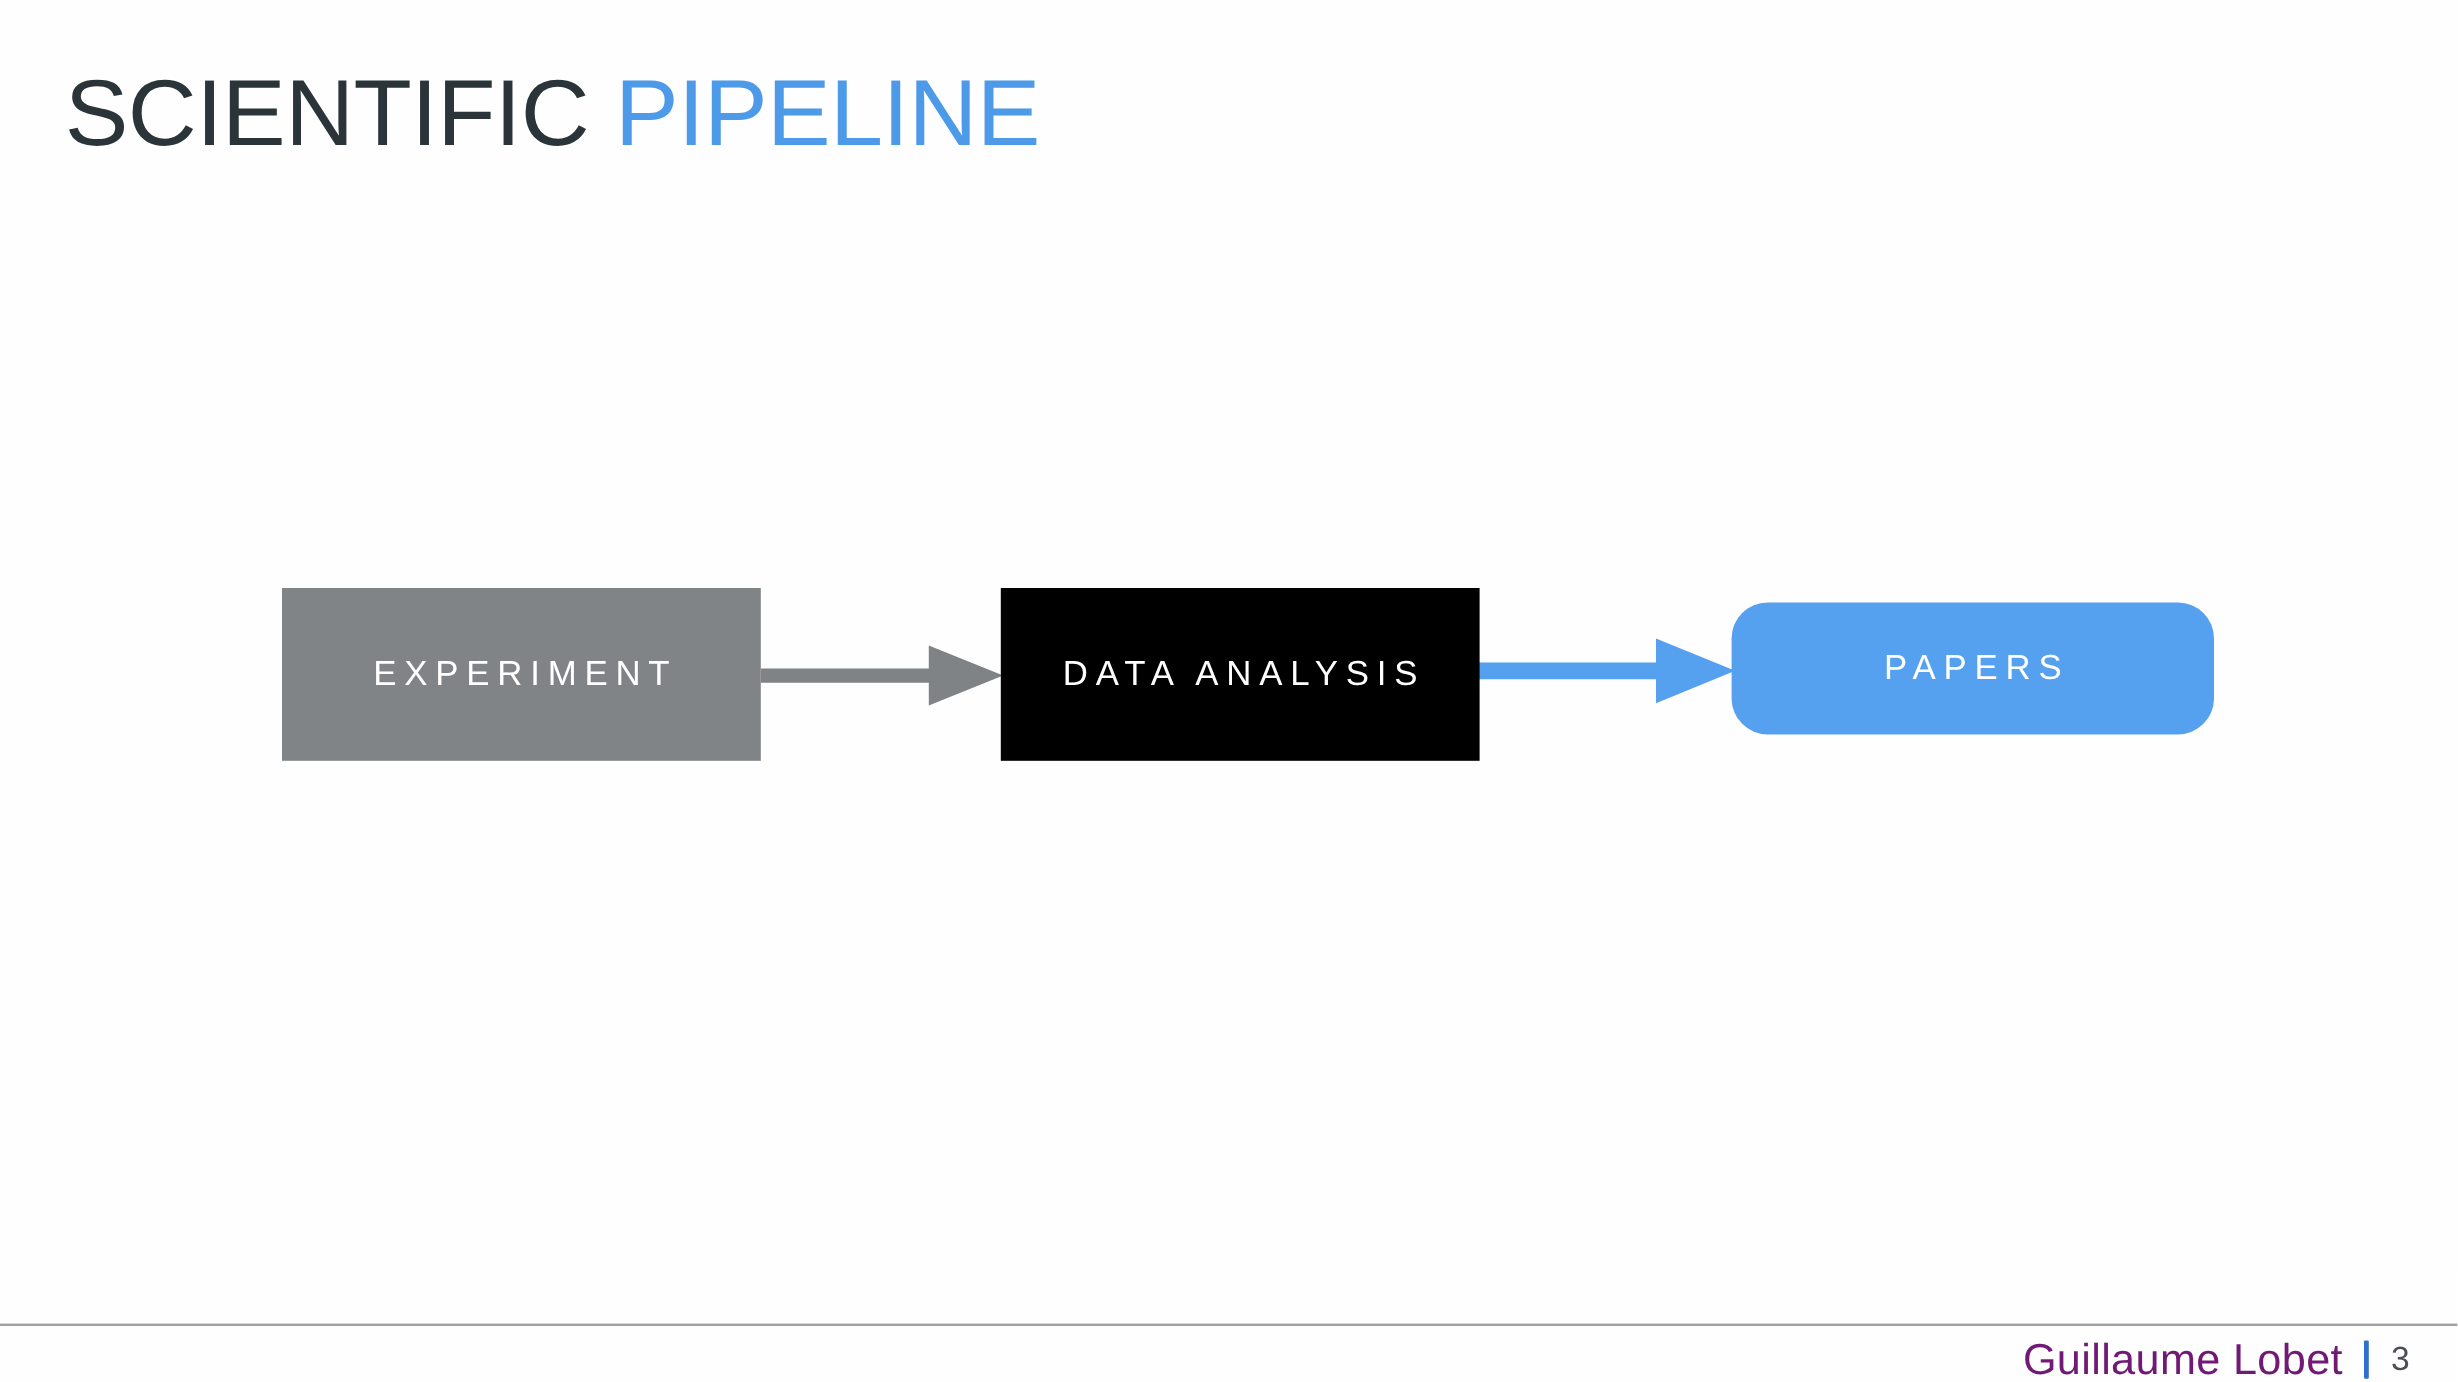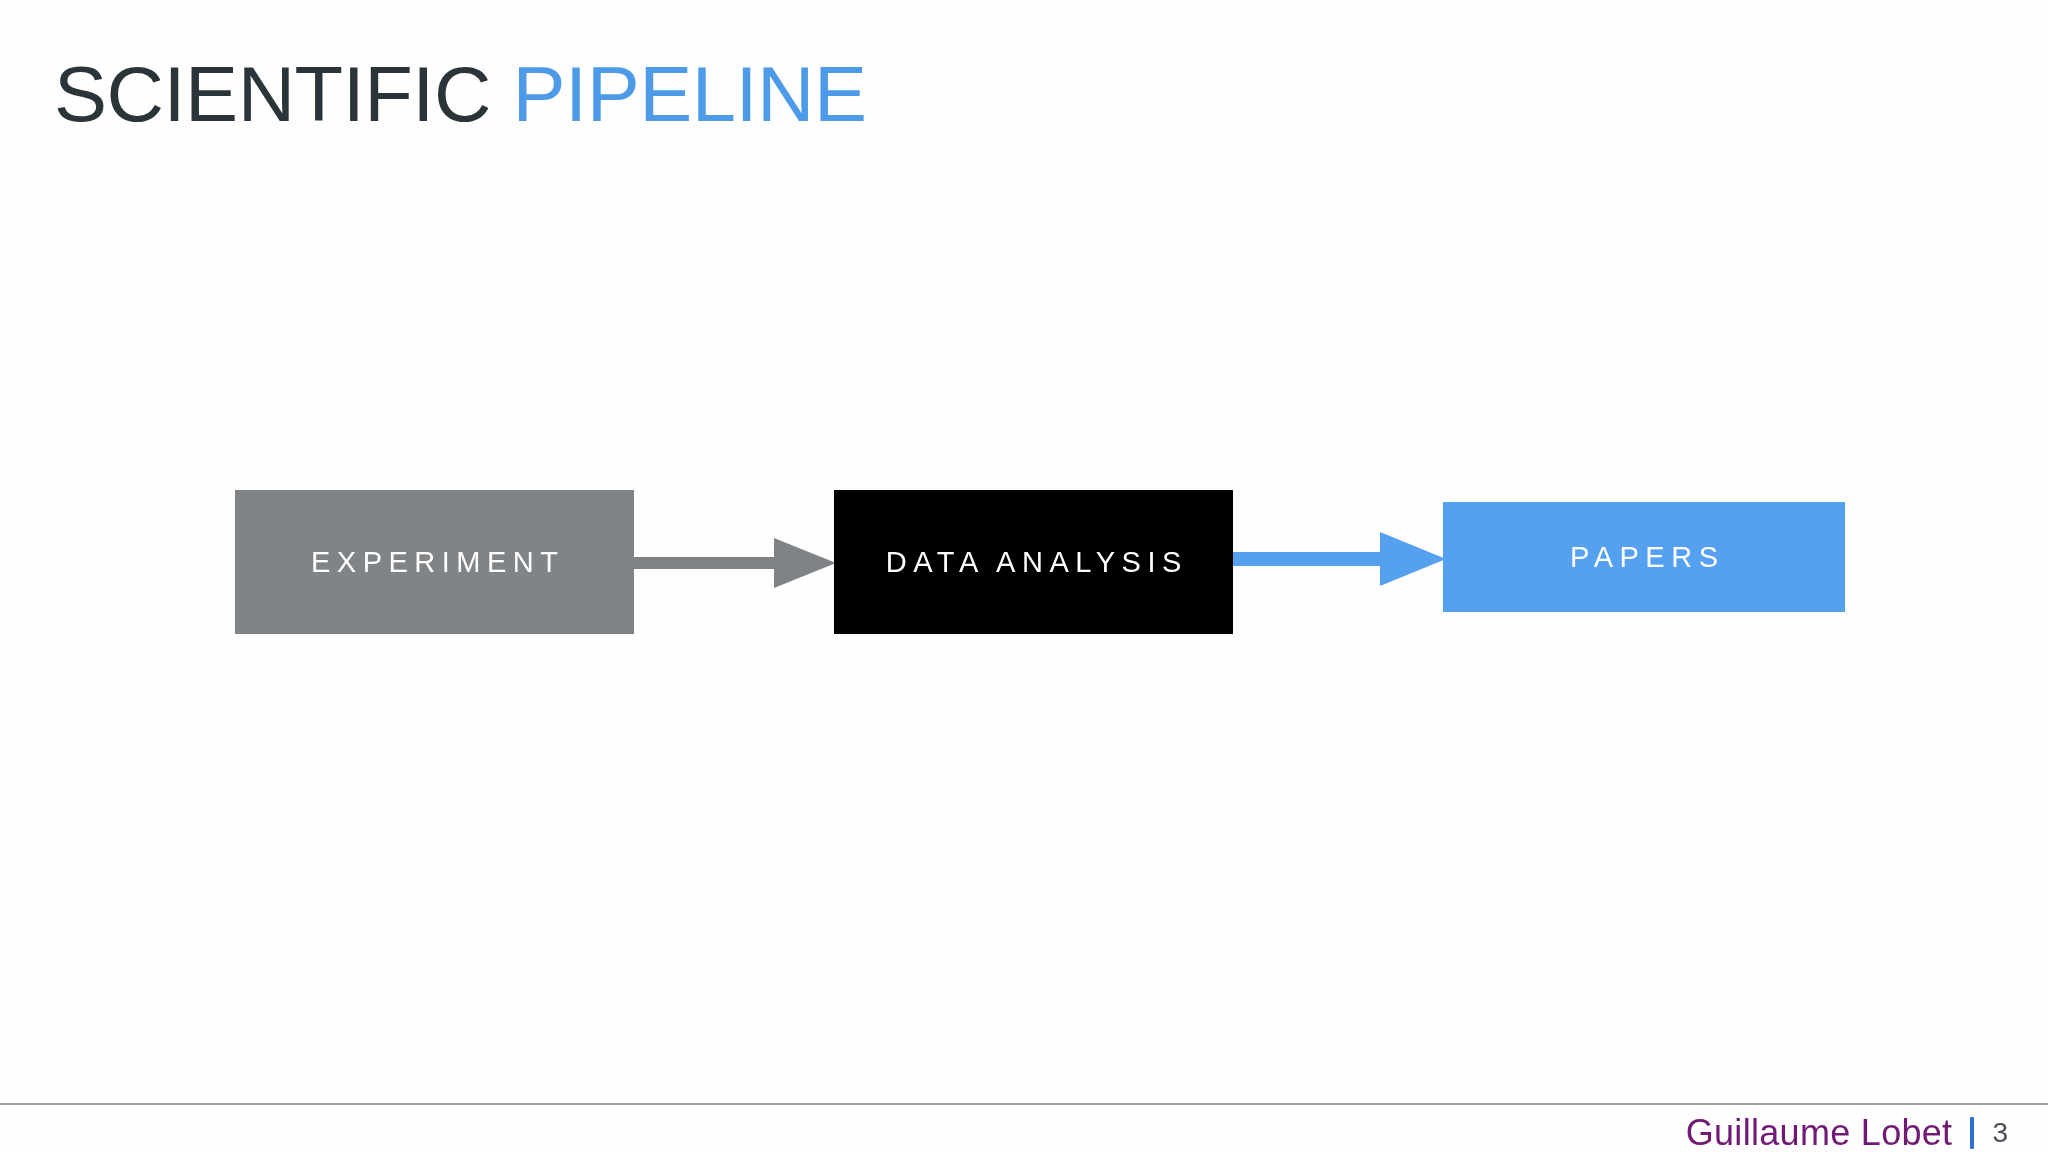--- a/index.html
+++ b/index.html
@@ -88,20 +88,21 @@
     width: 399px;
     height: 144px;
     background: #000000;
   }
   #node-papers {
     left: 1443px;
     top: 502px;
     width: 402px;
     height: 110px;
     background: #55a0ef;
+    border-radius: 30px;
   }
 
   
   .arrow {
     position: absolute;
     display: block;
   }
   #arrow-1 {
     left: 634px;
     top: 532px;

